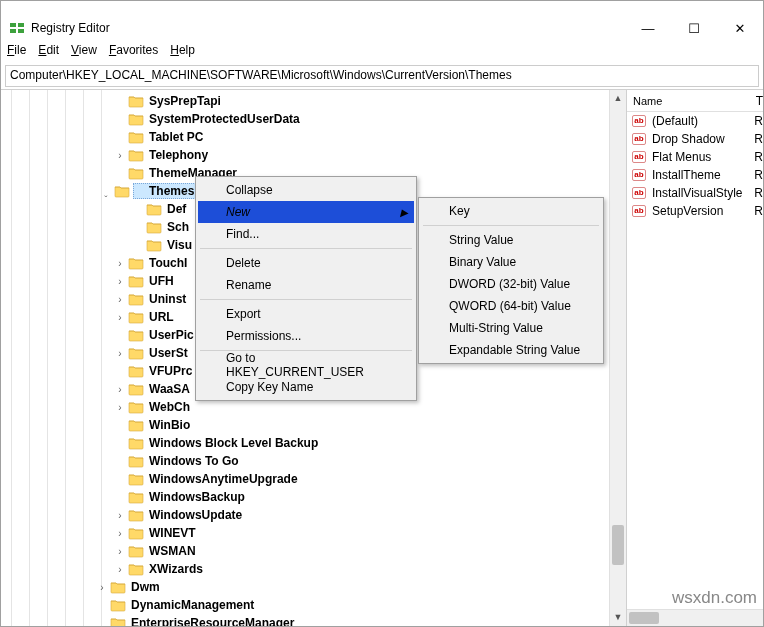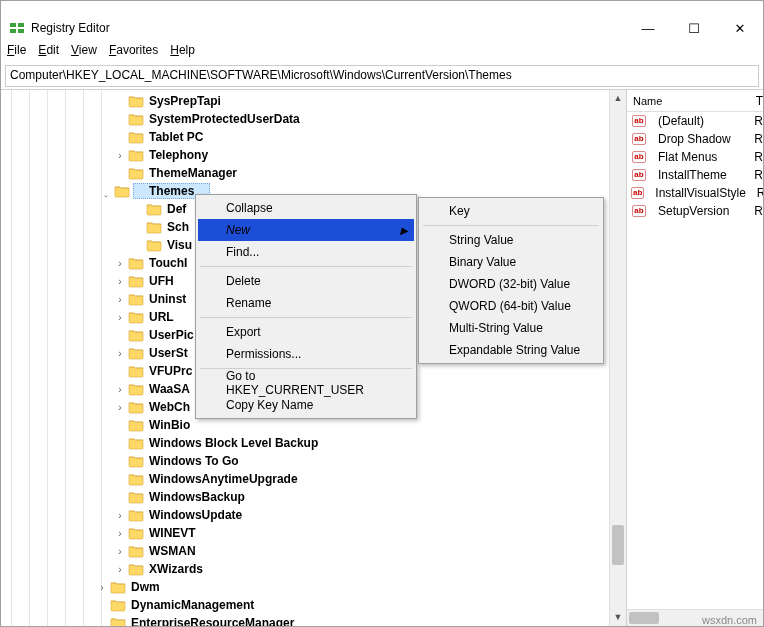--- a/index.html
+++ b/index.html
@@ -24,33 +24,33 @@
   .tree-row .label { padding: 0 2px; font-weight: bold; }
   .tree-row.selected .label { background: #cce8ff; border: 1px dotted #7aa7d8; padding: 0 15px; }
   .vscroll { position: absolute; right: 0; top: 0; bottom: 0; width: 17px; background: #f0f0f0; border-left: 1px solid #e0e0e0; }
   .vscroll .thumb { position: absolute; left: 2px; right: 2px; top: 435px; height: 40px; background: #c2c2c2; border-radius: 2px; }
   .vscroll .arrow { position: absolute; left: 0; right: 0; height: 17px; text-align: center; font-size: 9px; color: #555; line-height: 17px; }
   .vscroll .arrow.up { top: 0; }
   .vscroll .arrow.dn { bottom: 0; }
   .list-pane { flex: 1; position: relative; overflow: hidden; }
   .list-header { height: 22px; border-bottom: 1px solid #e0e0e0; display: flex; align-items: center; padding-left: 6px; }
   .list-header .col { flex: 1; font-size: 11px; }
-  .list-row { height: 18px; display: flex; align-items: center; padding-left: 4px; gap: 11px; }
+  .list-row { height: 18px; display: flex; align-items: center; padding-left: 4px; gap: 5px; }
   .reg-icon { width: 16px; height: 14px; display: inline-flex; align-items: center; justify-content: center; }
   .reg-icon span { font-size: 8px; font-weight: bold; color: #c00; border: 1px solid #d88; background: #fff; padding: 0 1px; line-height: 10px; border-radius: 2px; }
   .hscroll { position: absolute; left: 0; right: 0; bottom: 0; height: 17px; background: #f0f0f0; border-top: 1px solid #e0e0e0; display: flex; align-items: center; }
   .hscroll .thumb { position: absolute; left: 2px; width: 30px; top: 2px; bottom: 2px; background: #c2c2c2; border-radius: 2px; }
-  .watermark { position: absolute; right: 6px; bottom: 0; font-size: 11px; color: #888; }
+  .watermark { position: absolute; right: 6px; bottom: 18px; font-size: 17px; color: #888; }
   
   .ctx { position: absolute; background: #f0f0f0; border: 1px solid #a0a0a0; box-shadow: 2px 2px 4px rgba(0,0,0,.25); font-size: 12px; padding: 2px; }
   .ctx .item { height: 22px; display: flex; align-items: center; padding: 0 20px 0 28px; position: relative; }
   .ctx .item.hover { background: #1d4ed8; font-style: italic; }
   .ctx .sep { height: 1px; background: #d0d0d0; margin: 3px 2px; }
   .ctx .item .arrow-r { position: absolute; right: 6px; font-size: 10px; }
-  .ctx1 { left: 194px; top: 193px; width: 222px; }
+  .ctx1 { left: 194px; top: 175px; width: 222px; }
   .ctx2 { left: 417px; top: 196px; width: 186px; }
   
   .ind { display: inline-block; }
 </style>
 </head>
 <body>
 
 <div class="window">
 
   <div class="titlebar">

